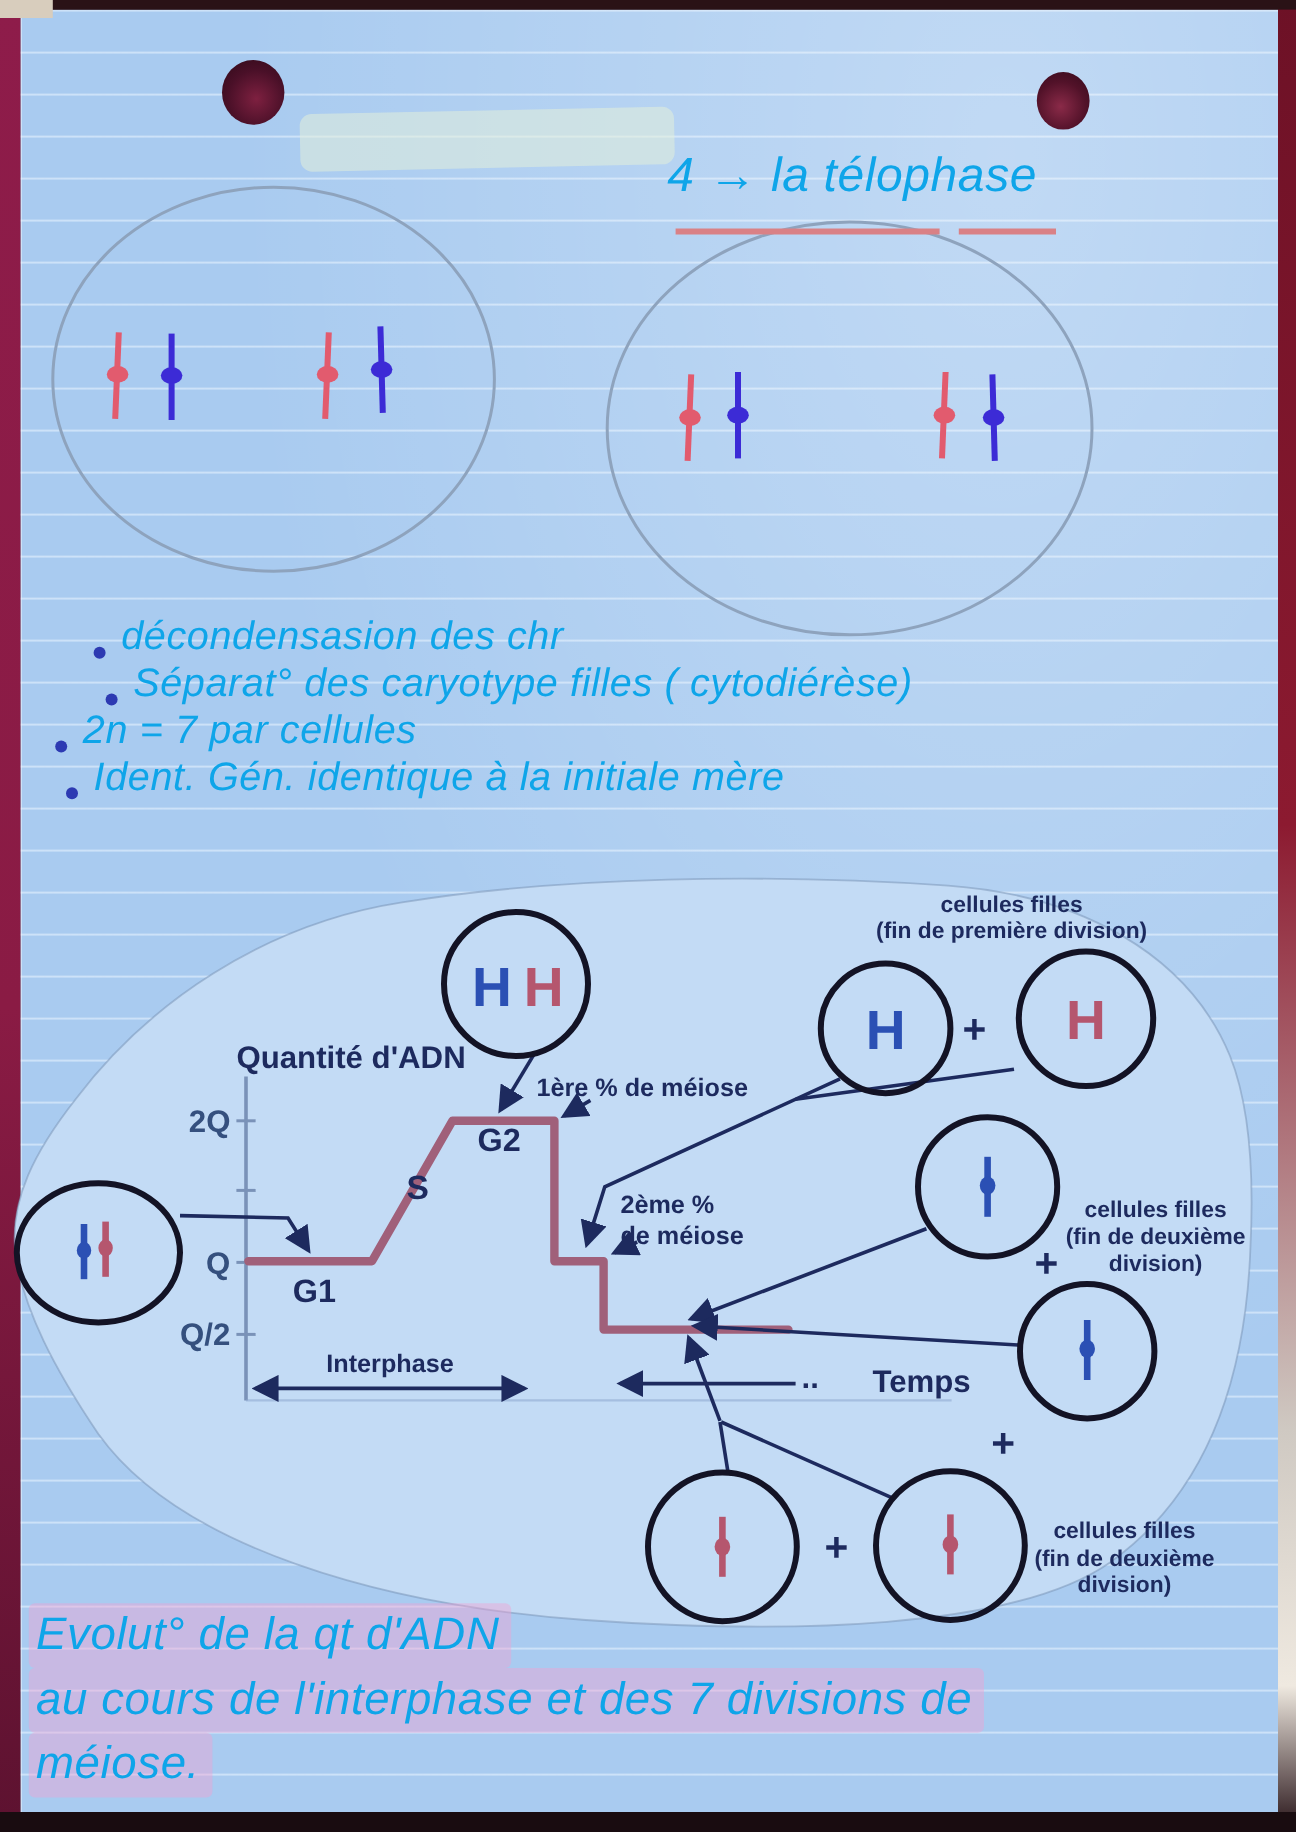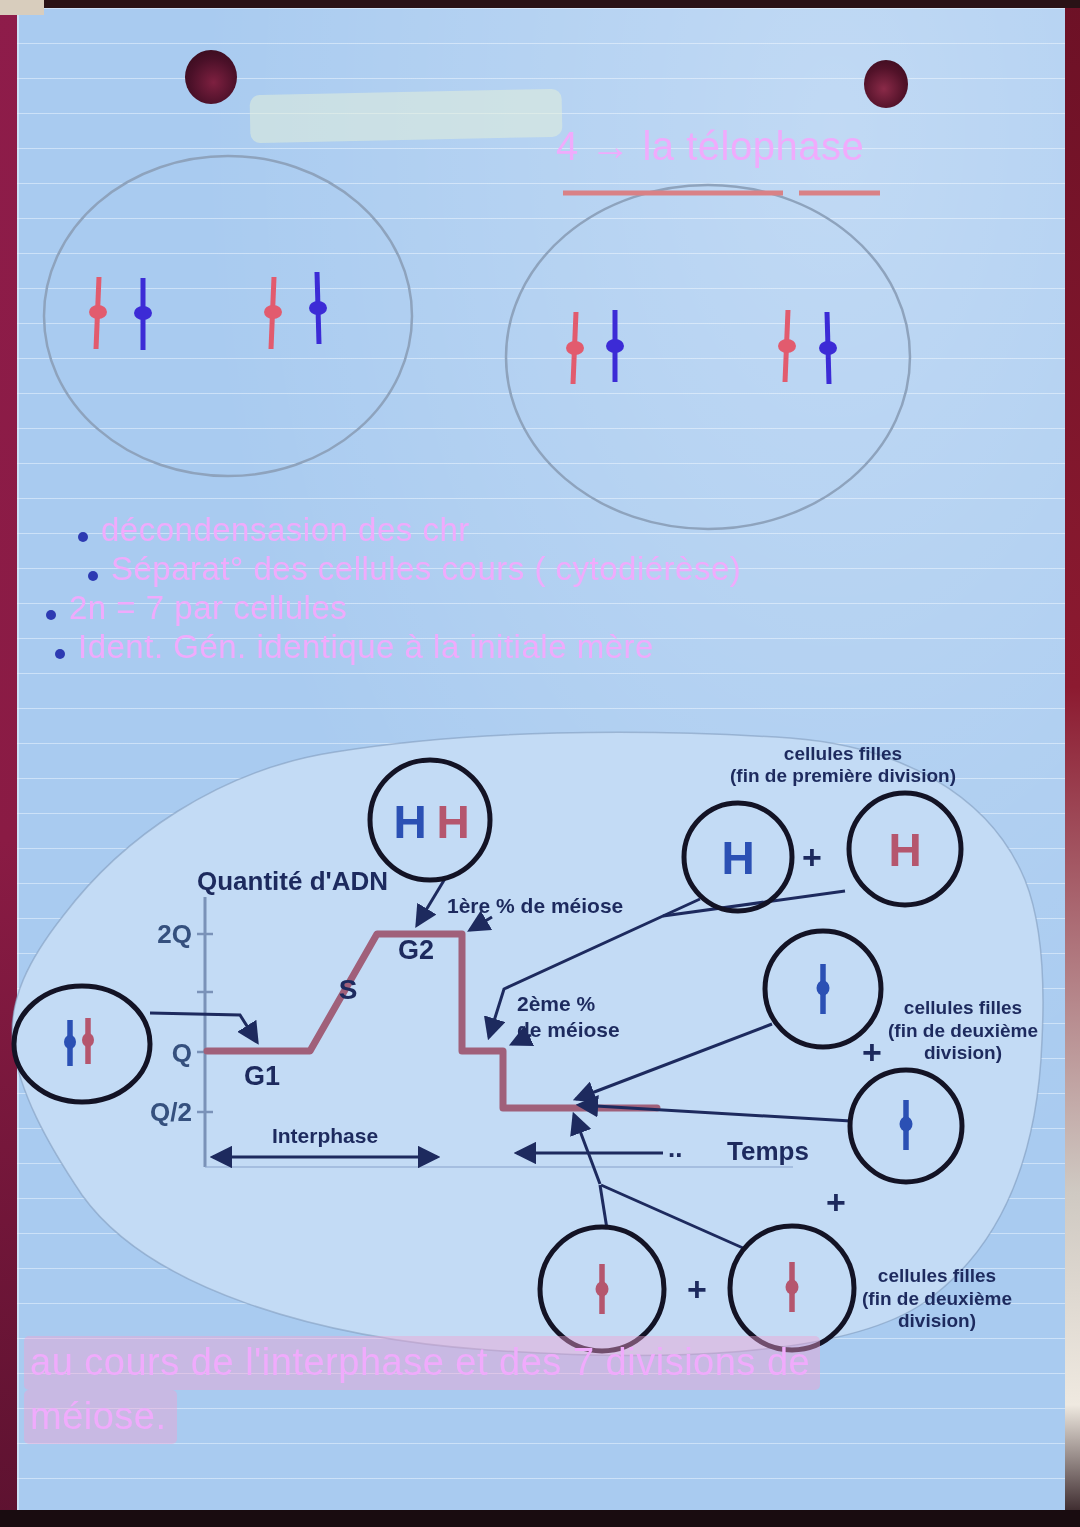--- a/index.html
+++ b/index.html
@@ -26,24 +26,24 @@
   .hole{position:absolute;border-radius:50%;}
   #hole-1{left:185px;top:50px;width:52px;height:54px;background:radial-gradient(circle at 55% 60%, #7e2040 0%, #4a1028 55%, #2e0a18 100%);}
   #hole-2{left:864px;top:60px;width:44px;height:48px;background:radial-gradient(circle at 45% 60%, #8a2a48 0%, #521229 55%, #330a1b 100%);}
 
   #highlight-swipe{position:absolute;left:250px;top:92px;width:312px;height:48px;
     background:rgba(226,238,218,0.55);border-radius:10px;transform:rotate(-1.2deg);}
 
   svg{position:absolute;left:0;top:0;}
 
   
-  .hand{position:absolute;color:#f0abfc;letter-spacing:0.5px;}
+  .hand{position:absolute;color:#0ea5e9;font-style:italic;letter-spacing:0.5px;}
   #title{left:556px;top:124px;font-size:40px;white-space:nowrap;}
   #bullets{left:42px;top:510px;width:1000px;font-size:33px;line-height:39px;}
-  .bullet-row{display:flex;align-items:center;white-space:nowrap;}
+  .bullet-row{display:flex;align-items:flex-end;white-space:nowrap;}
   .dot{flex:0 0 auto;width:10px;height:10px;border-radius:50%;background:#2d3ab2;margin:15px 13px 0 0;}
   #caption{left:24px;top:1336px;font-size:38px;line-height:50px;}
   .hl{display:inline-block;background:rgba(243,160,210,0.42);border-radius:5px;padding:1px 10px 3px 6px;}
 </style>
 </head>
 <body>
 
 <div id="stage">
   <div id="paper"></div>
 
@@ -209,29 +209,30 @@
 
   <div class="hand" id="title">4 → la télophase</div>
 
   <div class="hand" id="bullets">
     <div class="bullet-row" style="margin-left:36px">
       <span class="dot"></span>
       <span>décondensasion des chr</span>
     </div>
     <div class="bullet-row" style="margin-left:46px">
       <span class="dot"></span>
-      <span>Séparat° des cellules cours ( cytodiérèse)</span>
+      <span>Séparat° des caryotype filles ( cytodiérèse)</span>
     </div>
     <div class="bullet-row" style="margin-left:4px">
       <span class="dot"></span>
       <span>2n = 7 par cellules</span>
     </div>
     <div class="bullet-row" style="margin-left:13px">
       <span class="dot"></span>
       <span>Ident. Gén. identique à la initiale mère</span>
     </div>
   </div>
 
   <div class="hand" id="caption">
+    <div><span class="hl">Evolut° de la qt d'ADN</span></div>
     <div><span class="hl">au cours de l'interphase et des 7 divisions de</span></div>
     <div><span class="hl">méiose.</span></div>
   </div>
 </div>
 
 </body></html>

